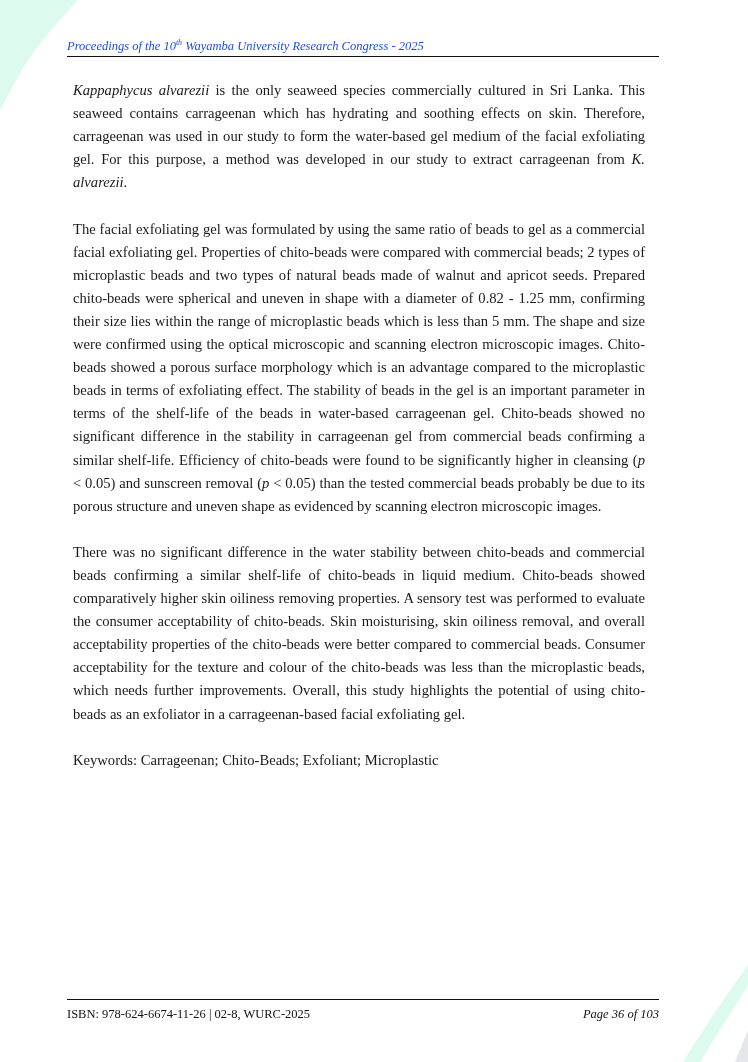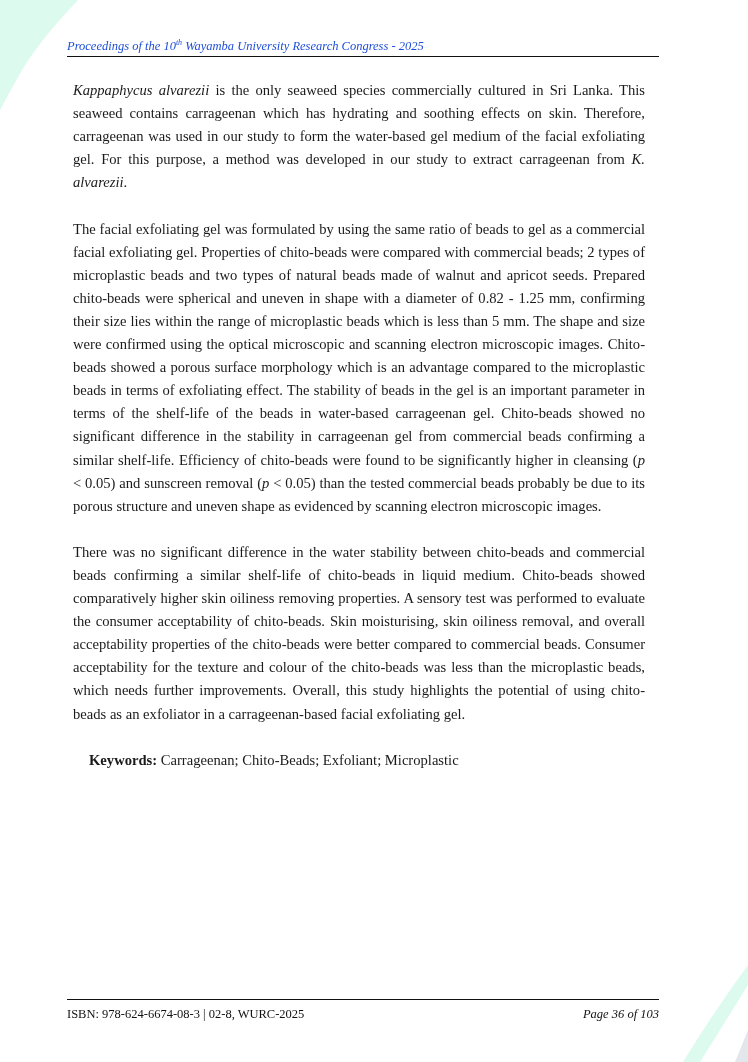--- a/index.html
+++ b/index.html
@@ -25,21 +25,21 @@
     position: absolute; right: 89px; top: 1007px;
     font-family: "Liberation Serif", serif; font-style: italic; font-size: 12.5px; color: #111;
   }
   .body-text {
     position: absolute; left: 73px; top: 79px; width: 572px;
     font-family: "Liberation Serif", serif; font-size: 14.6px; line-height: 23.1px;
     text-align: justify; color: #1a1a1a;
   }
   .body-text p { margin: 0 0 23.1px 0; }
   .body-text i { }
-  .label { font-weight: bold; margin-left: 16px; }
+  .label { font-weight: normal; }
   .math { font-style: italic; }
 </style>
 </head>
 <body>
 
 <svg class="deco" viewBox="0 0 748 1062">
   <path d="M0,0 L78,0 Q40,40 22,70 Q8,95 0,110 Z" fill="#dcfaee"></path>
   <path d="M748,965 L748,985 Q720,1030 700,1062 L683,1062 Q715,1010 748,965 Z" fill="#dcfaee"></path>
   <path d="M748,1030 L748,1062 L735,1062 Q742,1045 748,1030 Z" fill="#e3e6ea"></path>
 </svg>
@@ -55,14 +55,14 @@
 
   <p><span>The facial exfoliating gel was formulated by using the same ratio of beads to gel as a commercial facial exfoliating gel. Properties of chito-beads were compared with commercial beads; 2 types of microplastic beads and two types of natural beads made of walnut and apricot seeds. Prepared chito-beads were spherical and uneven in shape with a diameter of 0.82 - 1.25 mm, confirming their size lies within the range of microplastic beads which is less than 5 mm. The shape and size were confirmed using the optical microscopic and scanning electron microscopic images. Chito-beads showed a porous surface morphology which is an advantage compared to the microplastic beads in terms of exfoliating effect. The stability of beads in the gel is an important parameter in terms of the shelf-life of the beads in water-based carrageenan gel. Chito-beads showed no significant difference in the stability in carrageenan gel from commercial beads confirming a similar shelf-life. Efficiency of chito-beads were found to be significantly higher in cleansing (</span><span class="math">p</span><span> &lt; 0.05</span><span>) and sunscreen removal (</span><span class="math">p</span><span> &lt; 0.05</span><span>) than the tested commercial beads probably be due to its porous structure and uneven shape as evidenced by scanning electron microscopic images.</span></p>
 
   <p>There was no significant difference in the water stability between chito-beads and commercial beads confirming a similar shelf-life of chito-beads in liquid medium. Chito-beads showed comparatively higher skin oiliness removing properties. A sensory test was performed to evaluate the consumer acceptability of chito-beads. Skin moisturising, skin oiliness removal, and overall acceptability properties of the chito-beads were better compared to commercial beads. Consumer acceptability for the texture and colour of the chito-beads was less than the microplastic beads, which needs further improvements. Overall, this study highlights the potential of using chito-beads as an exfoliator in a carrageenan-based facial exfoliating gel.</p>
 
   <p><span class="label">Keywords:</span><span> Carrageenan; Chito-Beads; Exfoliant; Microplastic</span></p>
 
 </div>
 
 <div class="rule-bottom"></div>
-<div class="footer-left">ISBN: 978-624-6674-08-3 | 02-8, WURC-2025</div>
+<div class="footer-left">ISBN: 978-624-6674-11-26 | 02-8, WURC-2025</div>
 <div class="footer-right">Page 36 of 103</div>
 
 </body></html>

